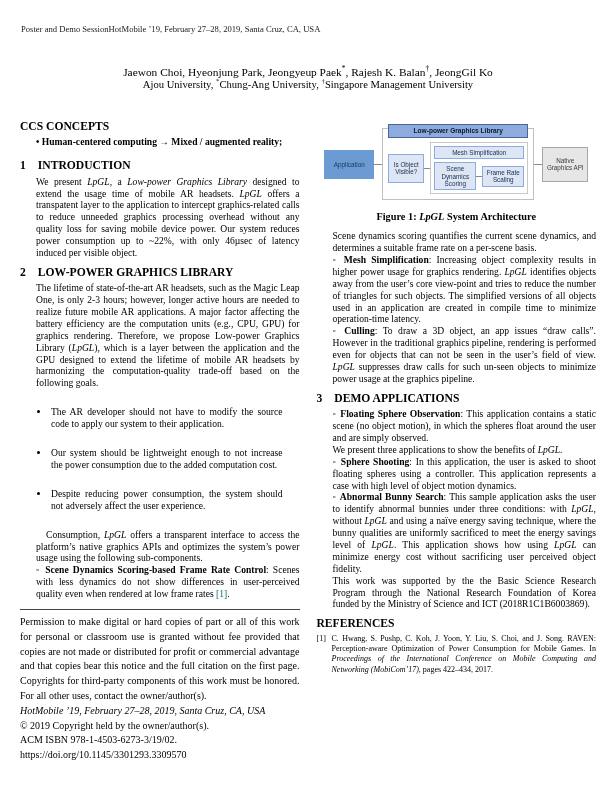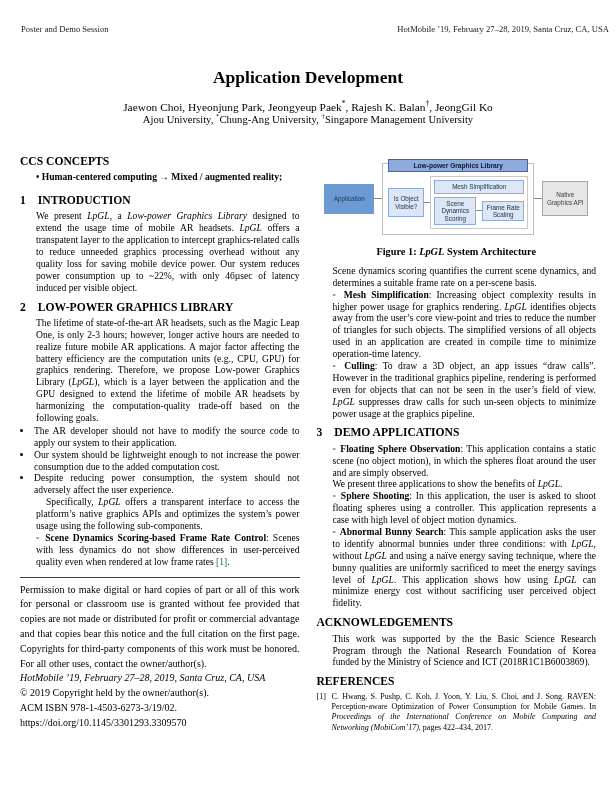--- a/index.html
+++ b/index.html
@@ -3,21 +3,21 @@
 <meta charset="utf-8">
 <style>
   html,body { margin:0; padding:0; background:#ffffff; }
   .page {
     position:relative; width:616px; height:796px; overflow:hidden;
     background:#ffffff; color:#000;
     font-family:"Liberation Serif", serif;
   }
   
   .running-header {
-    display:flex; justify-content:space-between;
+    display:flex; 
     padding:24px 7px 0 21px; font-size:8.6px; color:#1a1a1a;
   }
   
   .title { text-align:center; font-weight:bold; font-size:17.5px; line-height:1.35; margin-top:32px; }
   .authors { text-align:center; font-size:11.4px; margin-top:11px; }
   .affil  { text-align:center; font-size:10.6px; margin-top:1px; }
   .sup { font-size:65%; vertical-align:super; line-height:0; }
 
   
   .columns { display:flex; gap:17px; padding:0 20px; margin-top:30px; }
@@ -27,21 +27,21 @@
   .sec-head .num { margin-right:12px; }
   .sec-head.first { margin-top:0; }
   p.body { margin:0 0 0 16px;font-family:Liberation Serif, serif; }
   p.indent { text-indent:10px; }
   .i { font-style:italic; }
   .b { font-weight:bold; }
   .bi { font-weight:bold; font-style:italic; }
   .c { color:#0e7070; }
 
   ul.goals { margin:1px 0 0 0; padding-left:13px; }
-  ul.goals li { margin:0; padding-left:1px; }
+  ul.goals li { margin:17px; padding-left:1px; }
 
   
   .footnote {
     margin-top:9px; border-top:1px solid #444; padding-top:5px;
     font-size:10px; line-height:1.48; text-align:justify;
   }
   .footnote .line { text-align:left; }
   .footnote .italic { font-style:italic; }
 
   
@@ -91,21 +91,20 @@
 <body>
 
 <div class="page">
 
   <div class="running-header">
     <span>Poster and Demo Session</span>
     <span>HotMobile ’19, February 27–28, 2019, Santa Cruz, CA, USA</span>
   </div>
 
   <div class="title">
-    <div>Application Development</div>
   </div>
   <div class="authors"><span>Jaewon Choi, Hyeonjung Park, Jeongyeup Paek</span><span class="sup">*</span><span>, Rajesh K. Balan</span><span class="sup">†</span><span>, JeongGil Ko</span></div>
   <div class="affil"><span>Ajou University, </span><span class="sup">*</span><span>Chung-Ang University, </span><span class="sup">†</span><span>Singapore Management University</span></div>
 
   <div class="columns">
 
     <div class="col">
       <div class="sec-head first">
         <span class="lbl">CCS CONCEPTS</span>
       </div>
@@ -118,21 +117,21 @@
 
       <div class="sec-head">
         <span class="num">2</span><span>LOW-POWER GRAPHICS LIBRARY</span>
       </div>
       <p class="body"><span>The lifetime of state-of-the-art AR headsets, such as the Magic Leap One, is only 2-3 hours; however, longer active hours are needed to realize future mobile AR applications. A major factor affecting the battery efficiency are the computation units (e.g., CPU, GPU) for graphics rendering. Therefore, we propose Low-power Graphics Library (</span><span class="i">LpGL</span><span>), which is a layer between the application and the GPU designed to extend the lifetime of mobile AR headsets by harmonizing the computation-quality trade-off based on the following goals.</span></p>
       <ul class="goals">
         <li><span>The AR developer should not have to modify the source code to apply our system to their application.</span></li>
         <li><span>Our system should be lightweight enough to not increase the power consumption due to the added computation cost.</span></li>
         <li><span>Despite reducing power consumption, the system should not adversely affect the user experience.</span></li>
       </ul>
-      <p class="body indent"><span>Specifically, </span><span class="i">LpGL</span><span> offers a transparent interface to access the platform’s native graphics APIs and optimizes the system’s power usage using the following sub-components.</span></p>
+      <p class="body indent"><span>Consumption, </span><span class="i">LpGL</span><span> offers a transparent interface to access the platform’s native graphics APIs and optimizes the system’s power usage using the following sub-components.</span></p>
       <p class="body"><span>◦ </span><span class="b">Scene Dynamics Scoring-based Frame Rate Control</span><span>: Scenes with less dynamics do not show differences in user-perceived quality even when rendered at low frame rates </span><span class="c">[1]</span><span>.</span></p>
 
       <div class="footnote">
         <div>Permission to make digital or hard copies of part or all of this work for personal or classroom use is granted without fee provided that copies are not made or distributed for profit or commercial advantage and that copies bear this notice and the full citation on the first page. Copyrights for third-party components of this work must be honored. For all other uses, contact the owner/author(s).</div>
         <div class="line italic">HotMobile ’19, February 27–28, 2019, Santa Cruz, CA, USA</div>
         <div class="line">© 2019 Copyright held by the owner/author(s).</div>
         <div class="line">ACM ISBN 978-1-4503-6273-3/19/02.</div>
         <div class="line">https://doi.org/10.1145/3301293.3309570</div>
       </div>
     </div>
@@ -169,23 +168,20 @@
       <p class="body"><span>◦ </span><span class="b">Culling</span><span>: To draw a 3D object, an app issues “draw calls”. However in the traditional graphics pipeline, rendering is performed even for objects that can not be seen in the user’s field of view. </span><span class="i">LpGL</span><span> suppresses draw calls for such un-seen objects to minimize power usage at the graphics pipeline.</span></p>
 
       <div class="sec-head">
         <span class="num">3</span><span>DEMO APPLICATIONS</span>
       </div>
       <p class="body"><span>◦ </span><span class="b">Floating Sphere Observation</span><span>: This application contains a static scene (no object motion), in which the spheres float around the user and are simply observed.</span></p>
       <p class="body"><span>We present three applications to show the benefits of </span><span class="i">LpGL</span><span>.</span></p>
       <p class="body"><span>◦ </span><span class="b">Sphere Shooting</span><span>: In this application, the user is asked to shoot floating spheres using a controller. This application represents a case with high level of object motion dynamics.</span></p>
       <p class="body"><span>◦ </span><span class="b">Abnormal Bunny Search</span><span>: This sample application asks the user to identify abnormal bunnies under three conditions: with </span><span class="i">LpGL</span><span>, without </span><span class="i">LpGL</span><span> and using a naïve energy saving technique, where the bunny qualities are uniformly sacrificed to meet the energy savings level of </span><span class="i">LpGL</span><span>. This application shows how using </span><span class="i">LpGL</span><span> can minimize energy cost without sacrificing user perceived object fidelity.</span></p>
 
-      <div class="sec-head">
-        <span>ACKNOWLEDGEMENTS</span>
-      </div>
       <p class="body"><span>This work was supported by the the Basic Science Research Program through the National Research Foundation of Korea funded by the Ministry of Science and ICT (2018R1C1B6003869).</span></p>
 
       <div class="sec-head">
         <span>REFERENCES</span>
       </div>
       <div class="ref-item">
         <span class="ref-label">[1]</span>
         <span><span>C. Hwang, S. Pushp, C. Koh, J. Yoon, Y. Liu, S. Choi, and J. Song. RAVEN: Perception-aware Optimization of Power Consumption for Mobile Games. In </span><span class="i">Proceedings of the International Conference on Mobile Computing and Networking (MobiCom’17)</span><span>, pages 422–434, 2017.</span></span>
       </div>
     </div>

